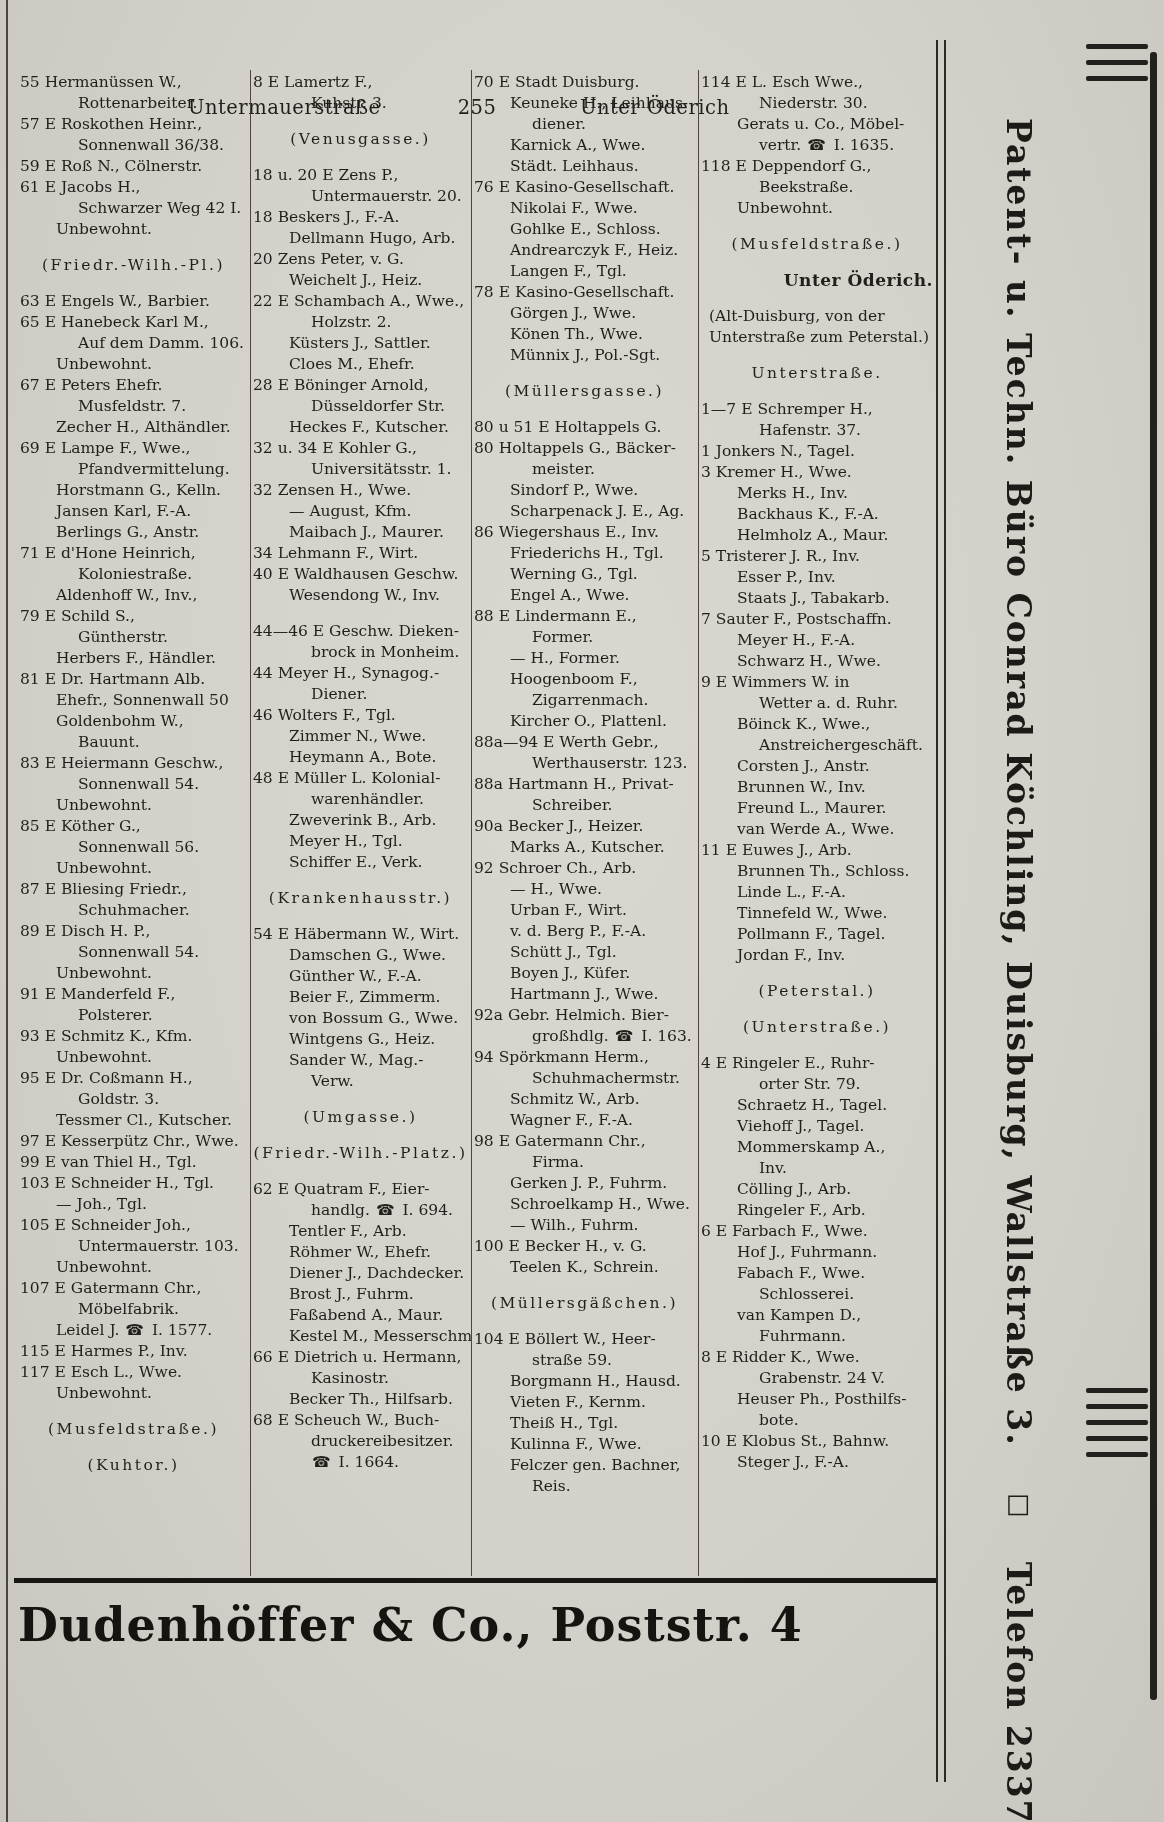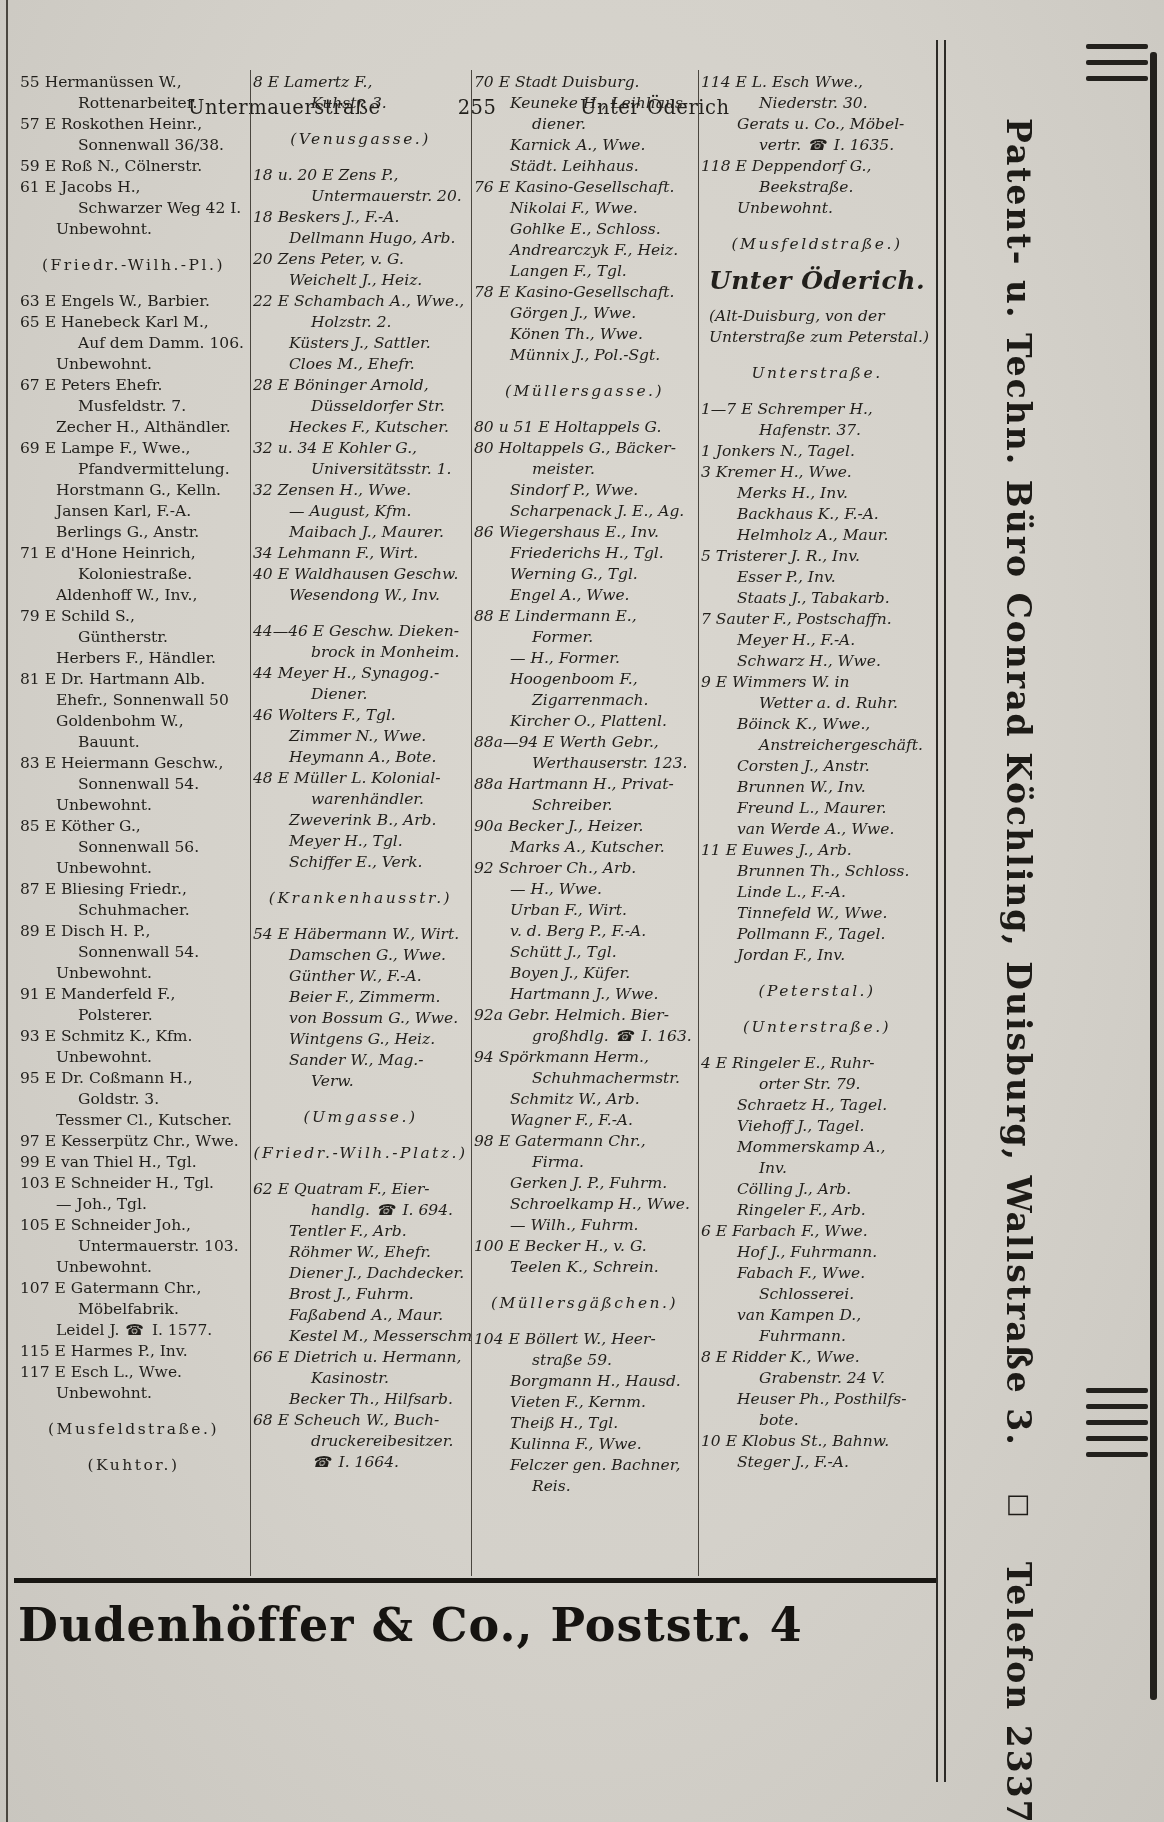--- a/index.html
+++ b/index.html
@@ -13,28 +13,28 @@
   .edge-right{position:absolute;left:1150px;top:52px;width:7px;height:1648px;background:#23211d;border-radius:3px;}
   
   .hdr{position:absolute;top:96px;font-size:19.5px;letter-spacing:.5px;white-space:nowrap;}
   .hdr-left{left:188px;width:160px;text-align:center;}
   .hdr-num{left:432px;width:90px;text-align:center;}
   .hdr-right{left:580px;width:160px;text-align:left;}
   
   .content{position:absolute;left:18px;top:62px;width:918px;height:1514px;
     display:grid;grid-template-columns:232px 221px 227px 238px;}
   .col{padding:2px 3px 0 2px;overflow:hidden;margin-top:8px;}
-  .col + .col{border-left:1px solid #4a463f;font-style:italic;}
+  .col + .col{border-left:1px solid #4a463f;}
   .ln{font-size:15.5px;line-height:21px;white-space:nowrap;}
   .ln-e{padding-left:30px;text-indent:-30px;}
   .ln-i1{padding-left:58px;}
   .ln-i2{padding-left:36px;}
   .ln-p{padding-left:8px;}
   .ln-st{text-align:center;letter-spacing:2.5px;padding-left:0;}
-  .ln-h{text-align:center;font-weight:bold;font-size:25px;letter-spacing:.5px;}
+  .ln-h{text-align:right;font-weight:bold;font-size:17px;letter-spacing:.5px;}
   .ln-g{height:15px;}
   .tel{display:inline-block;font-size:15px;margin:0 3px 0 1px;text-indent:0;}
   
   .mrule{position:absolute;top:40px;height:1742px;width:2px;background:#2c2a26;}
   .mrule-a{left:936px;} .mrule-b{left:944px;}
   .ad{position:absolute;left:952px;top:118px;width:86px;height:1580px;
     writing-mode:vertical-rl;font-weight:bold;font-size:33px;letter-spacing:2px;
     white-space:nowrap;color:#1d1b17;}
   .ad .sq{font-size:26px;margin:28px 0;}
   

